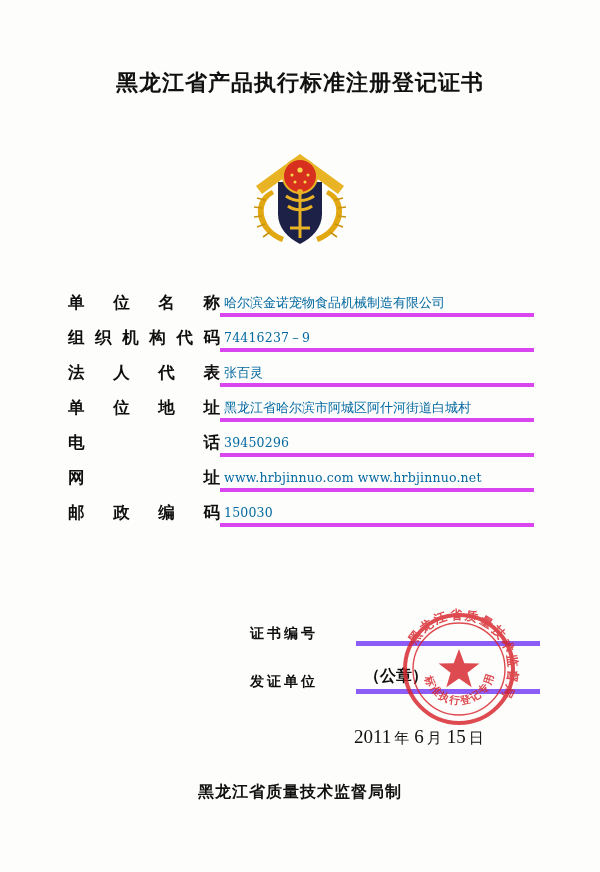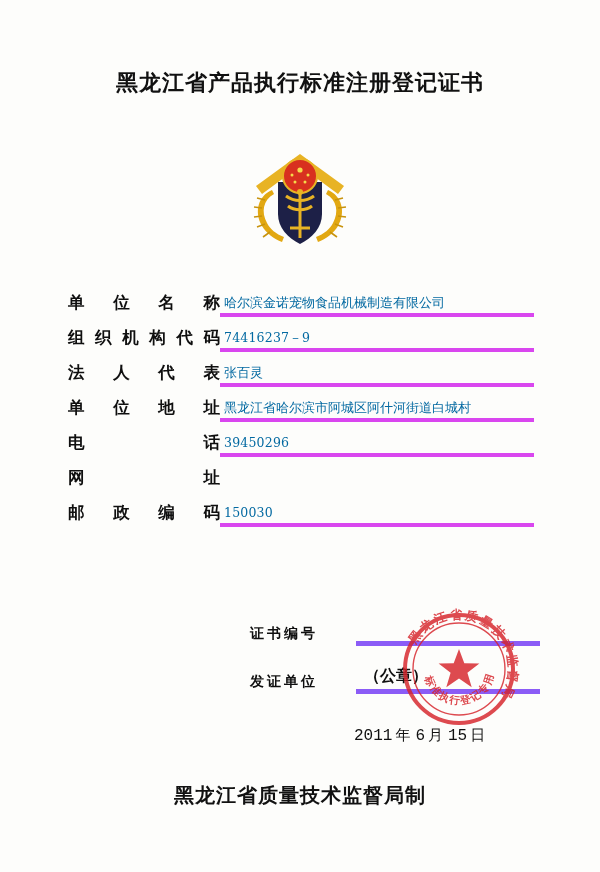--- a/index.html
+++ b/index.html
@@ -131,22 +131,22 @@
     left: 352px;
     width: 190px;
     display: flex;
     align-items: flex-end;
     font-family: "DejaVu Serif", "Liberation Serif", serif;
     font-size: 15px;
     color: #111;
     white-space: nowrap;
   }
   .date-line .num {
-    font-family: Liberation Mono, monospace;
-    font-size: 16px;
+    font-family: Liberation Serif, serif;
+    font-size: 19px;
     padding: 0 2px;
   }
   .date-line .ch {
     padding: 0 3px 0 1px;
   }
 
   
   .seal {
     position: absolute;
     top: 601px;
@@ -158,21 +158,21 @@
 
   
   .footer {
     position: absolute;
     top: 782px;
     left: 0;
     width: 600px;
     text-align: center;
     font-family: "DejaVu Serif", "Liberation Serif", serif;
     font-weight: bold;
-    font-size: 20px;
+    font-size: 16px;
     color: #111111;
     letter-spacing: 1px;
     white-space: nowrap;
   }
 </style>
 </head>
 <body>
 
 <div class="page">
 
@@ -280,20 +280,21 @@
         <span>话</span>
       </div>
       <div class="field-value latin">39450296</div>
     </div>
 
     <div class="field-row">
       <div class="field-label">
         <span>网</span>
         <span>址</span>
       </div>
+      <div class="field-value latin">www.hrbjinnuo.com   www.hrbjinnuo.net</div>
     </div>
 
     <div class="field-row">
       <div class="field-label">
         <span>邮</span>
         <span>政</span>
         <span>编</span>
         <span>码</span>
       </div>
       <div class="field-value latin">150030</div>

